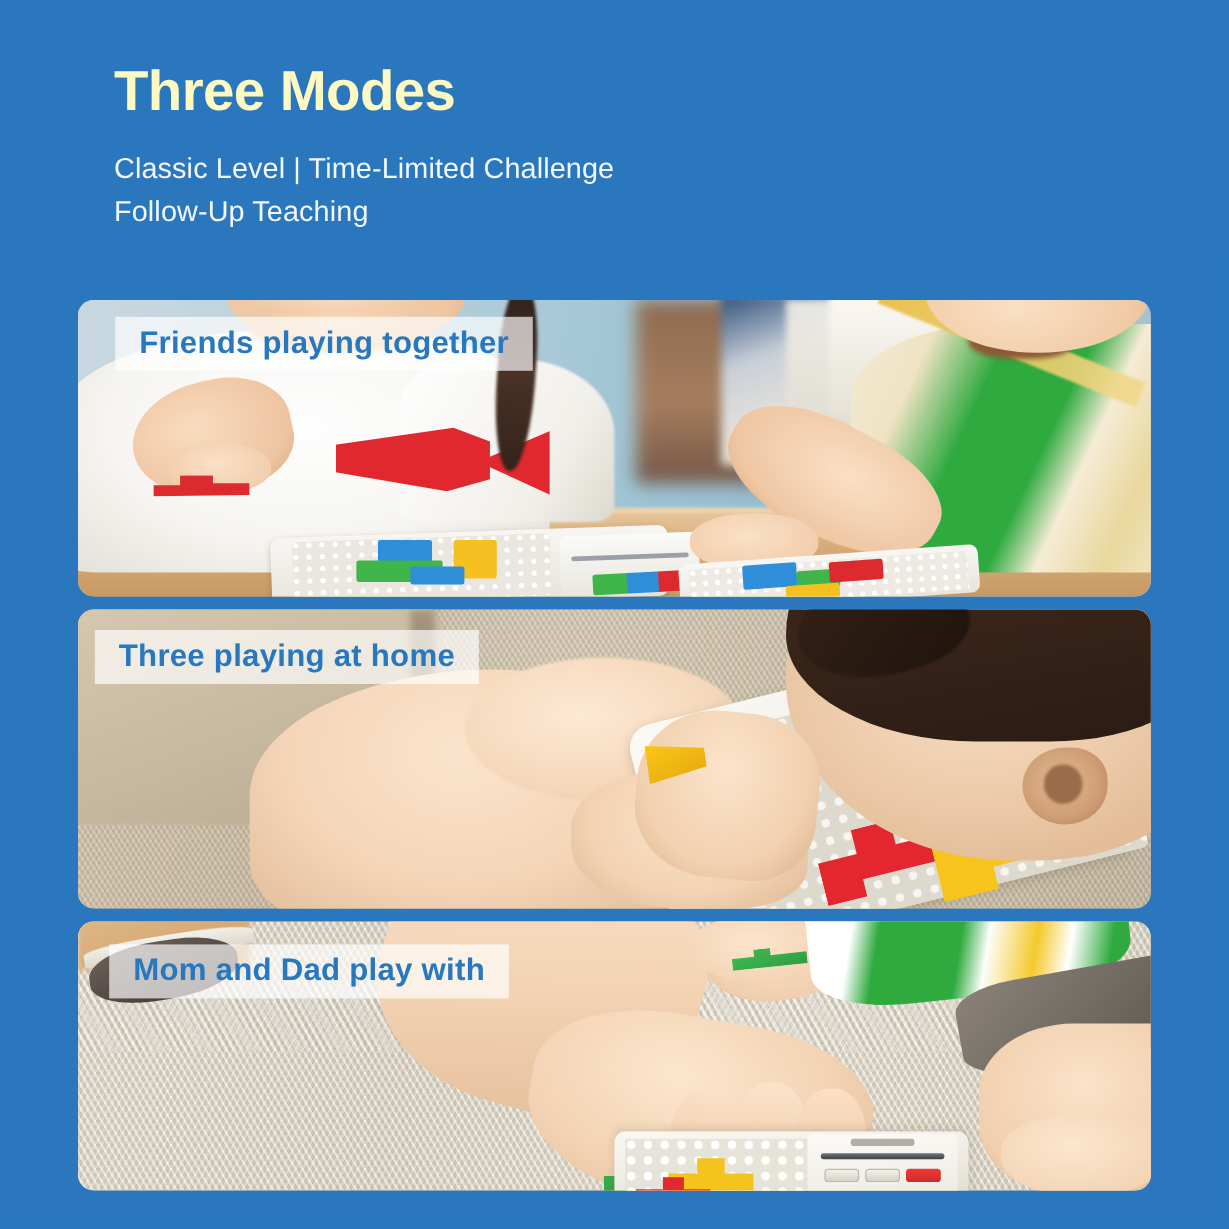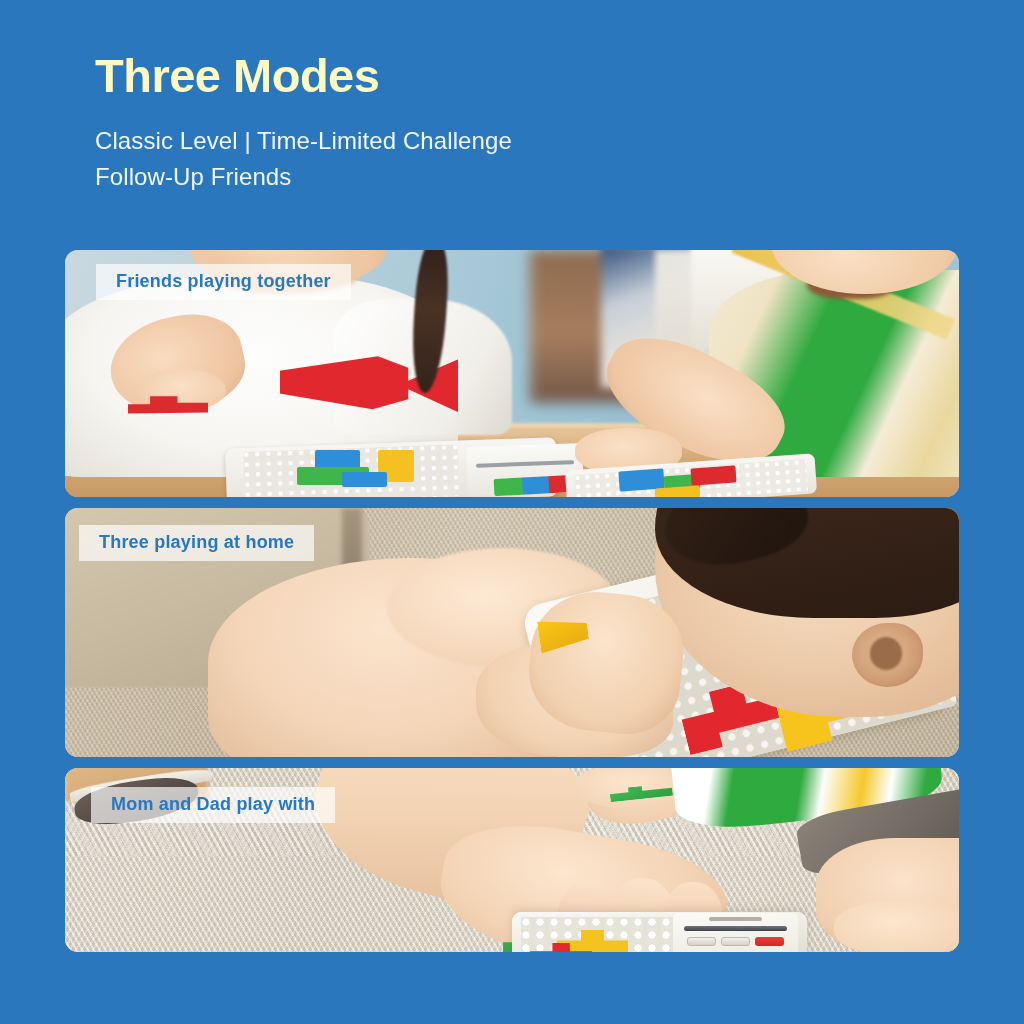--- a/index.html
+++ b/index.html
@@ -54,37 +54,37 @@
     position: absolute;
     left: 65px;
     width: 894px;
     border-radius: 13px;
     overflow: hidden;
     background: #cbb9a3;
   }
 
   #panel-1 { top: 250px;  height: 247px; }
   #panel-2 { top: 508px;  height: 249px; }
-  #panel-3 { top: 768px;  height: 184px; }
+  #panel-3 { top: 768px;  height: 224px; }
 
   .photo {
     position: absolute;
     inset: 0;
     overflow: hidden;
   }
 
   .layer { position: absolute; }
 
   
   .caption {
     position: absolute;
     z-index: 40;
     background: rgba(255,255,255,0.68);
     color: #2878c0;
-    font-size: 18px;
+    font-size: 26px;
     font-weight: bold;
     letter-spacing: 0.2px;
     padding: 7px 20px 9px 20px;
     white-space: nowrap;
     line-height: 1.12;
   }
 
   #caption-1 { left: 31px; top: 14px; }
   #caption-2 { left: 14px; top: 17px; }
   #caption-3 { left: 26px; top: 19px; }
@@ -509,21 +509,21 @@
 </style>
 </head>
 <body>
 
 <div class="page">
 
   <div class="header">
     <div class="title">Three Modes</div>
     <div class="subtitle">
       <span class="subtitle-line">Classic Level | Time-Limited Challenge</span>
-      <span class="subtitle-line">Follow-Up Friends</span>
+      <span class="subtitle-line">Follow-Up Teaching</span>
     </div>
   </div>
 
   <div class="panel" id="panel-1">
     <div class="photo">
       <div class="layer p1-wall"></div>
       <div class="layer p1-blur-shelf"></div>
       <div class="layer p1-poster"></div>
       <div class="layer p1-poster2"></div>
       <div class="layer p1-frame"></div>

